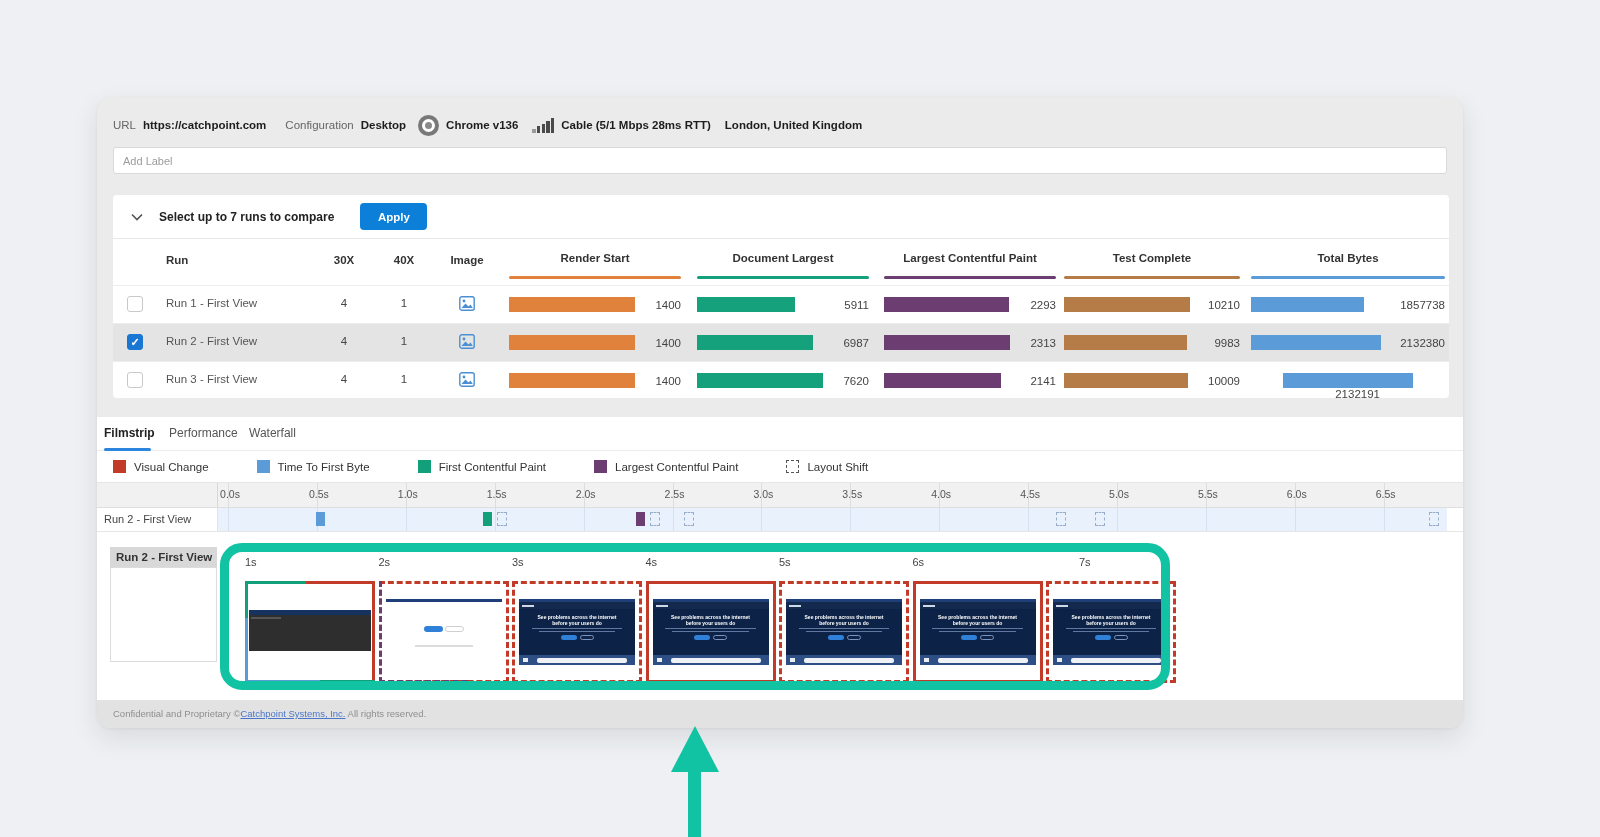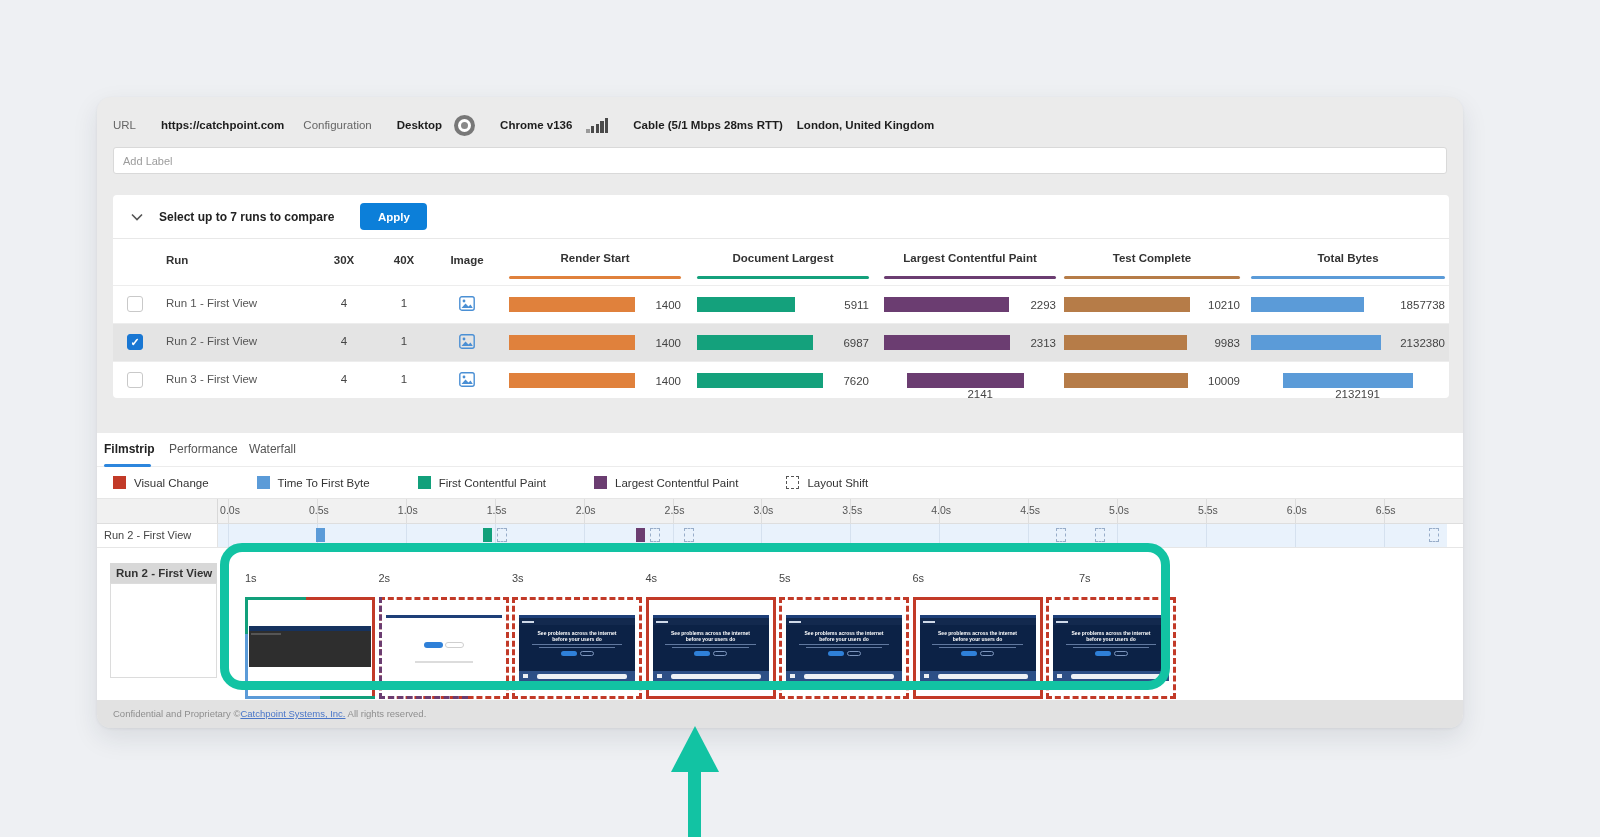--- a/index.html
+++ b/index.html
@@ -1,21 +1,21 @@
 <!DOCTYPE html>
 <html><head>
 <meta charset="utf-8">
 <style>
   html,body{margin:0;padding:0;background:#eef0f3;}
   .stage{position:relative;width:1600px;height:837px;background:#eef0f3;font-family:"Liberation Sans",sans-serif;overflow:hidden;}
   .card{position:absolute;left:97px;top:97px;width:1366px;height:631px;background:#ebebeb;border-radius:14px;
         box-shadow:0 10px 26px rgba(30,40,60,.10),0 1px 3px rgba(0,0,0,.06);}
   
   .meta{position:absolute;left:16px;top:14px;height:28px;display:flex;align-items:center;font-size:11.5px;color:#666;}
-  .meta .v{font-weight:bold;color:#1d1d1d;margin-left:25px;}
+  .meta .v{font-weight:bold;color:#1d1d1d;margin-left:7px;}
   .meta .gap{margin-left:19px;}
   .chrome{width:21px;height:21px;border-radius:50%;background:#787878;margin-left:12px;display:flex;align-items:center;justify-content:center;}
   .chrome span{width:13px;height:13px;border-radius:50%;background:#fff;display:flex;align-items:center;justify-content:center;}
   .chrome span i{width:7px;height:7px;border-radius:50%;background:#8a8a8a;display:block;}
   .signal{display:flex;align-items:flex-end;gap:1.5px;margin-left:14px;height:15px;}
   .signal i{display:block;width:3.2px;background:#4a4a4a;}
   
   .add-label{position:absolute;left:16px;top:50px;width:1334px;height:27px;background:#fff;border:1px solid #d9d9d9;border-radius:3px;
              font-size:11px;color:#444;padding:0 9px;box-sizing:border-box;font-family:"Liberation Sans",sans-serif;}
   .add-label::placeholder{color:#9c9c9c;}
@@ -35,21 +35,21 @@
   .cb{position:absolute;left:14px;top:10px;width:16px;height:16px;border:1px solid #c9c9c9;border-radius:3px;background:#fff;box-sizing:border-box;cursor:pointer;}
   .cb.on{background:#1977d3;border-color:#1977d3;color:#fff;font-size:11px;text-align:center;line-height:14px;font-weight:bold;}
   .rlabel{position:absolute;left:53px;top:11px;}
   .ccell{position:absolute;top:11px;width:40px;text-align:center;color:#444;}
   .icell{position:absolute;top:10px;width:40px;text-align:center;cursor:pointer;}
   .mcell{position:absolute;top:11px;display:flex;align-items:center;height:15px;}
   .barwrap{height:15px;}
   .bar{height:15px;}
   .num{text-align:right;color:#444;font-size:11.5px;}
   
-  .lower{position:absolute;left:0;top:320px;width:1366px;height:283px;background:#fff;margin-top:16px;}
+  .lower{position:absolute;left:0;top:320px;width:1366px;height:283px;background:#fff;}
   .tabs{position:relative;height:33px;border-bottom:1px solid #ececec;}
   .tab{position:absolute;top:9px;font-size:12px;color:#555;cursor:pointer;}
   .tab.active{font-weight:bold;color:#222;}
   .tab-under{position:absolute;height:3px;background:#2d86dd;bottom:-1px;border-radius:2px;}
   .legend{height:31px;display:flex;align-items:center;padding-left:16px;gap:48px;font-size:11.5px;color:#333;border-bottom:1px solid #e6e6e6;}
   .litem{display:flex;align-items:center;}
   .sw{width:13px;height:13px;margin-right:8px;}
   .sw.dashed{border:1.5px dashed #555;background:#fff;box-sizing:border-box;}
   .t-header{position:relative;height:24px;background:#f1f1f1;border-bottom:1px solid #dedede;font-size:10.5px;color:#555;}
   .t-header .cell0{position:absolute;left:0;top:0;width:121px;height:100%;border-right:1px solid #d8d8d8;box-sizing:border-box;}
@@ -270,21 +270,21 @@
                 <div class="bar" style="background: rgb(224, 129, 60); width: 100%;"></div>
               </div>
               <div class="num" style="width: 46px;">1400</div>
             </div>
             <div class="mcell" style="left: 584px; width: 172px;">
               <div class="barwrap" style="width: 126px;">
                 <div class="bar" style="background: rgb(20, 161, 124); width: 100%;"></div>
               </div>
               <div class="num" style="width: 46px;">7620</div>
             </div>
-            <div class="mcell" style="left: 771px; width: 172px; flex-direction: column;">
+            <div class="mcell" style="left: 771px; width: 172px;">
               <div class="barwrap" style="width: 126px;">
                 <div class="bar" style="background: rgb(107, 61, 113); width: 92.5638%;"></div>
               </div>
               <div class="num" style="width: 46px;">2141</div>
             </div>
             <div class="mcell" style="left: 951px; width: 176px;">
               <div class="barwrap" style="width: 126px;">
                 <div class="bar" style="background: rgb(182, 124, 72); width: 98.0313%;"></div>
               </div>
               <div class="num" style="width: 50px;">10009</div>

